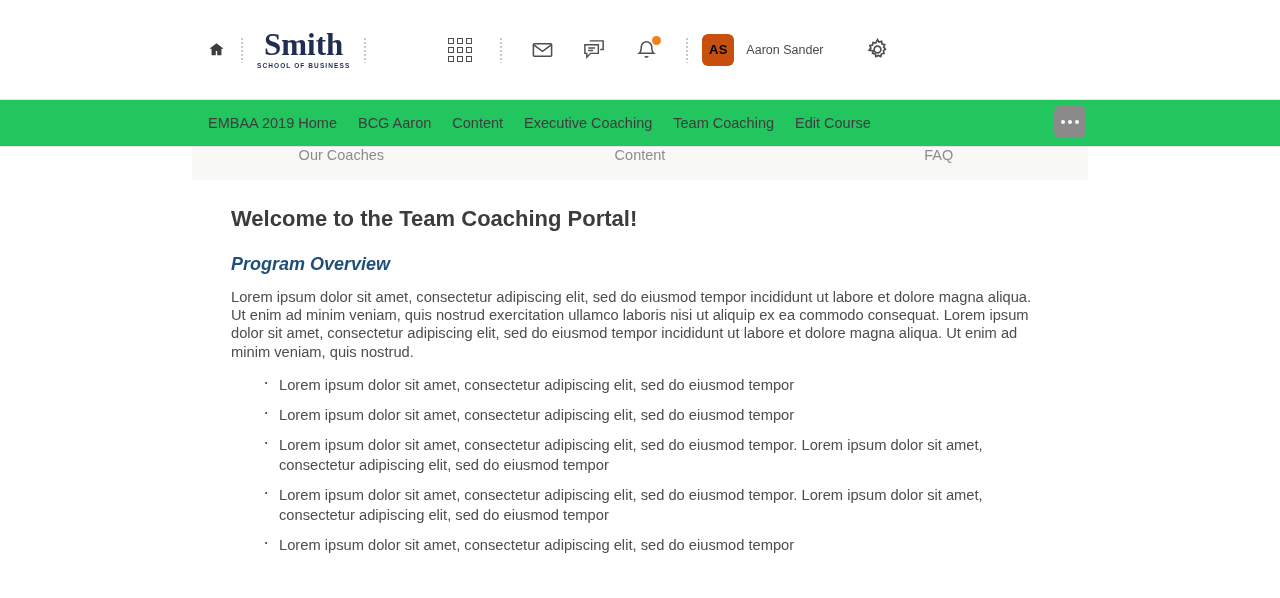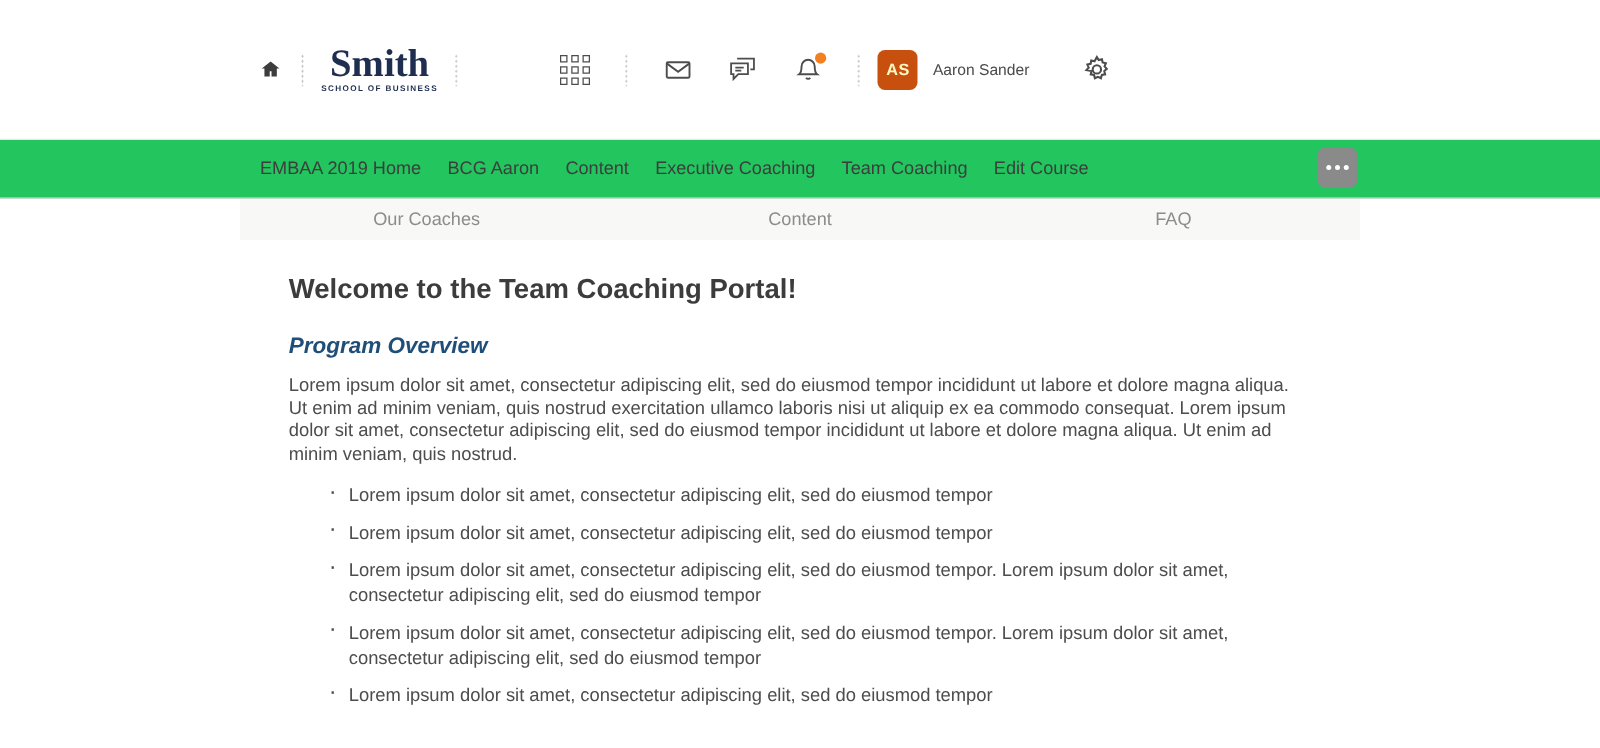--- a/index.html
+++ b/index.html
@@ -7,21 +7,21 @@
     margin: 0; padding: 0;
     width: 1280px; height: 598px;
     background: #ffffff;
     font-family: "Liberation Sans", sans-serif;
     overflow: hidden;
   }
 
   
   .header {
     position: relative;
-    height: 112px;
+    height: 100px;
     background: #ffffff;
     display: flex;
     align-items: center;
     border-bottom: 1px solid #e6e6e6;
   }
   .header-left {
     display: flex;
     align-items: center;
     padding-left: 205px;
   }
@@ -80,21 +80,21 @@
     position: absolute;
     top: 3px; right: 2px;
     width: 9px; height: 9px;
     border-radius: 50%;
     background: #f08020;
   }
   .avatar {
     width: 32px; height: 32px;
     border-radius: 6px;
     background: #c8500f;
-    color: #fef9c3;
+    color: #000000;
     font-size: 13px;
     font-weight: 700;
     display: flex;
     align-items: center;
     justify-content: center;
     letter-spacing: 0.3px;
   }
   .user-name {
     font-size: 12.5px;
     color: #4a4a4a;
@@ -142,21 +142,20 @@
     display: block;
   }
 
   
   .subtabs {
     margin-left: 192px;
     width: 896px;
     height: 33px;
     background: #f8f8f7;
     display: flex;
-    align-items: center;
   }
   .subtab {
     flex: 1;
     text-align: center;
     font-size: 14.5px;
     color: #8c8c8c;
     cursor: pointer;
   }
 
   

